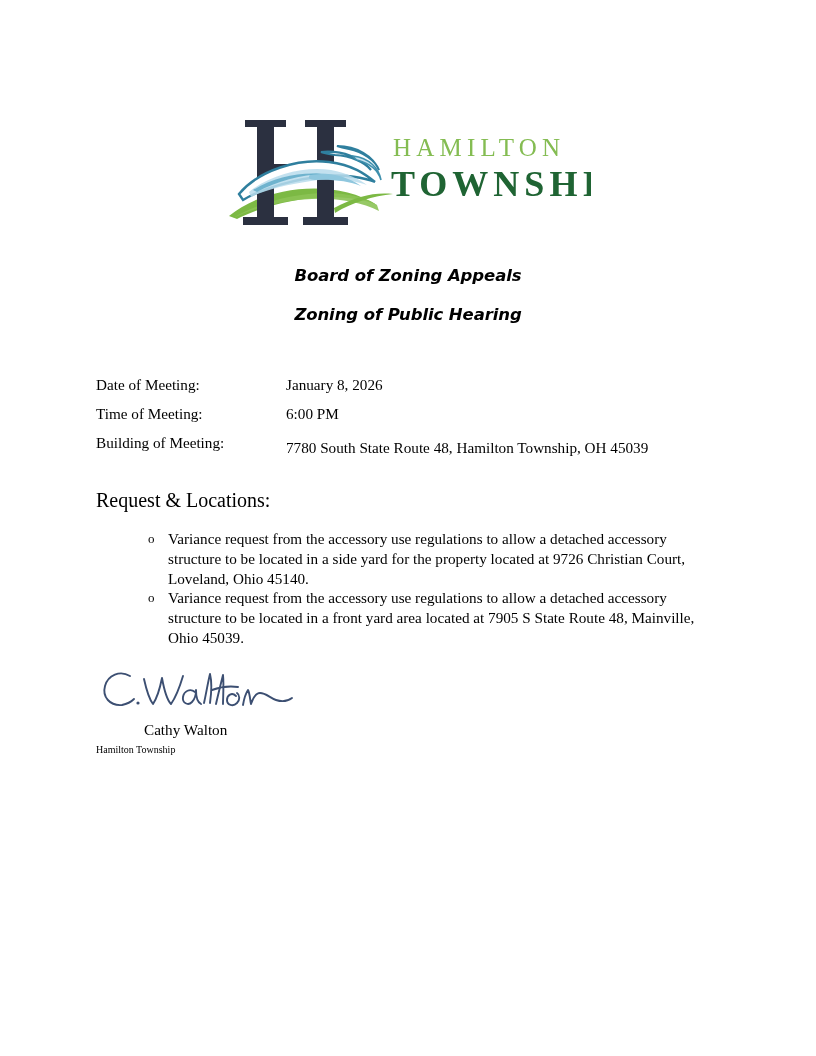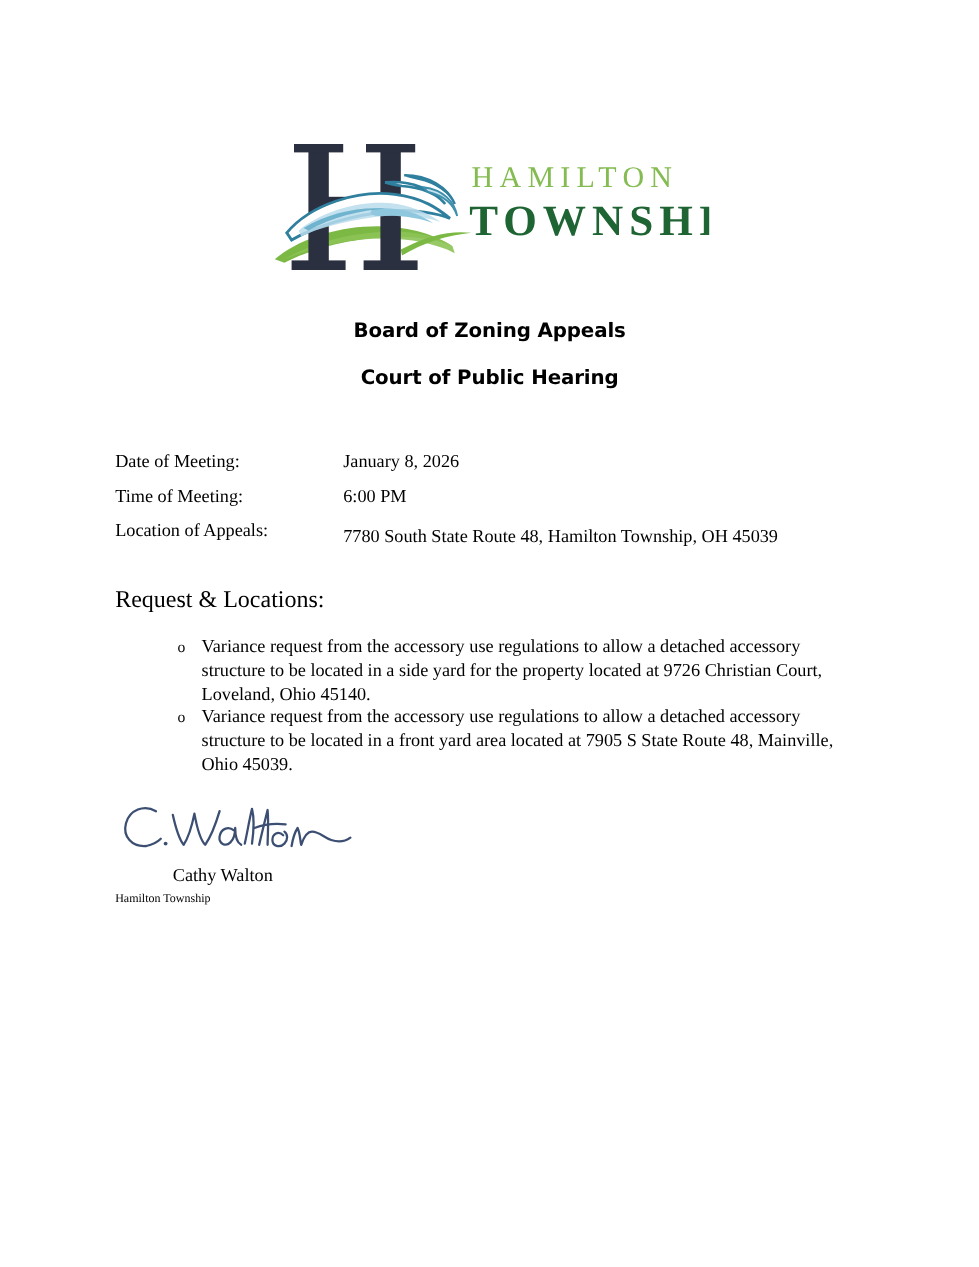--- a/index.html
+++ b/index.html
@@ -50,20 +50,21 @@
     width: 816px;
     text-align: center;
   }
   .doc-title {
     font-family: "DejaVu Sans", "Liberation Sans", sans-serif;
     font-weight: bold;
     font-size: 16.5px;
     letter-spacing: -0.1px;
     color: #000;
     line-height: 1;
+    font-style: italic;
   }
   .doc-title.second {
     margin-top: 22px;
   }
 
   
   .details {
     position: absolute;
     left: 96px;
     top: 377px;
@@ -192,41 +193,41 @@
 
         <text x="168" y="44" font-family="'Liberation Serif','DejaVu Serif',serif" font-size="25" letter-spacing="5.2" fill="#84bc52">HAMILTON</text>
 
         <text x="166" y="84" font-family="'Liberation Serif','DejaVu Serif',serif" font-size="36" font-weight="bold" letter-spacing="5" fill="#1f6433">TOWNSHIP</text>
       </svg>
     </div>
   </div>
 
   <div class="titles">
     <div class="doc-title">Board of Zoning Appeals</div>
-    <div class="doc-title second">Court of Public Hearing</div>
+    <div class="doc-title second">Zoning of Public Hearing</div>
   </div>
 
   <div class="details">
 
     <div class="detail-row">
       <div class="detail-label">Date of Meeting:</div>
       <div class="detail-value">
         <span>January 8, 2026</span>
       </div>
     </div>
 
     <div class="detail-row">
       <div class="detail-label">Time of Meeting:</div>
       <div class="detail-value">
         <span>6:00 PM</span>
       </div>
     </div>
 
     <div class="detail-row">
-      <div class="detail-label">Location of Appeals:</div>
+      <div class="detail-label">Building of Meeting:</div>
       <div class="detail-value">
         <span class="line2">7780 South State Route 48, Hamilton Township, OH 45039</span>
       </div>
     </div>
 
   </div>
 
   <div class="request-heading">Request &amp; Locations:</div>
 
   <ul class="request-list">

